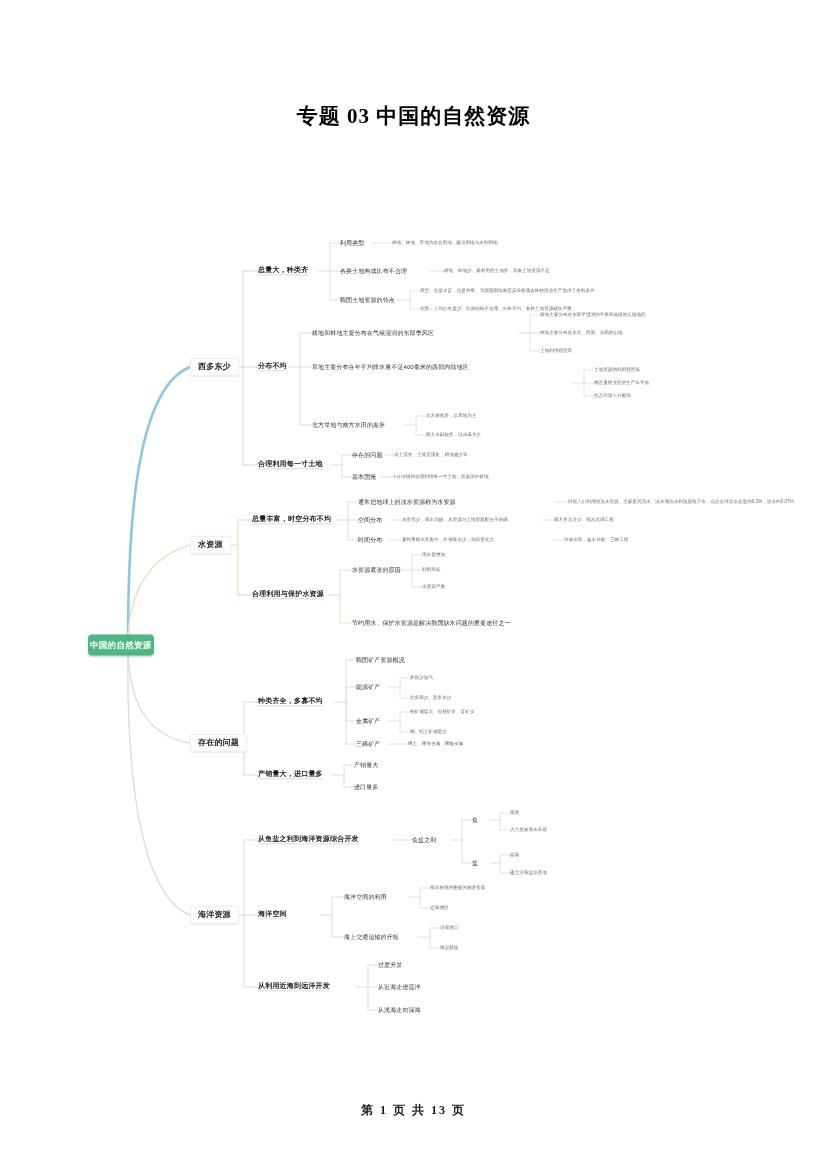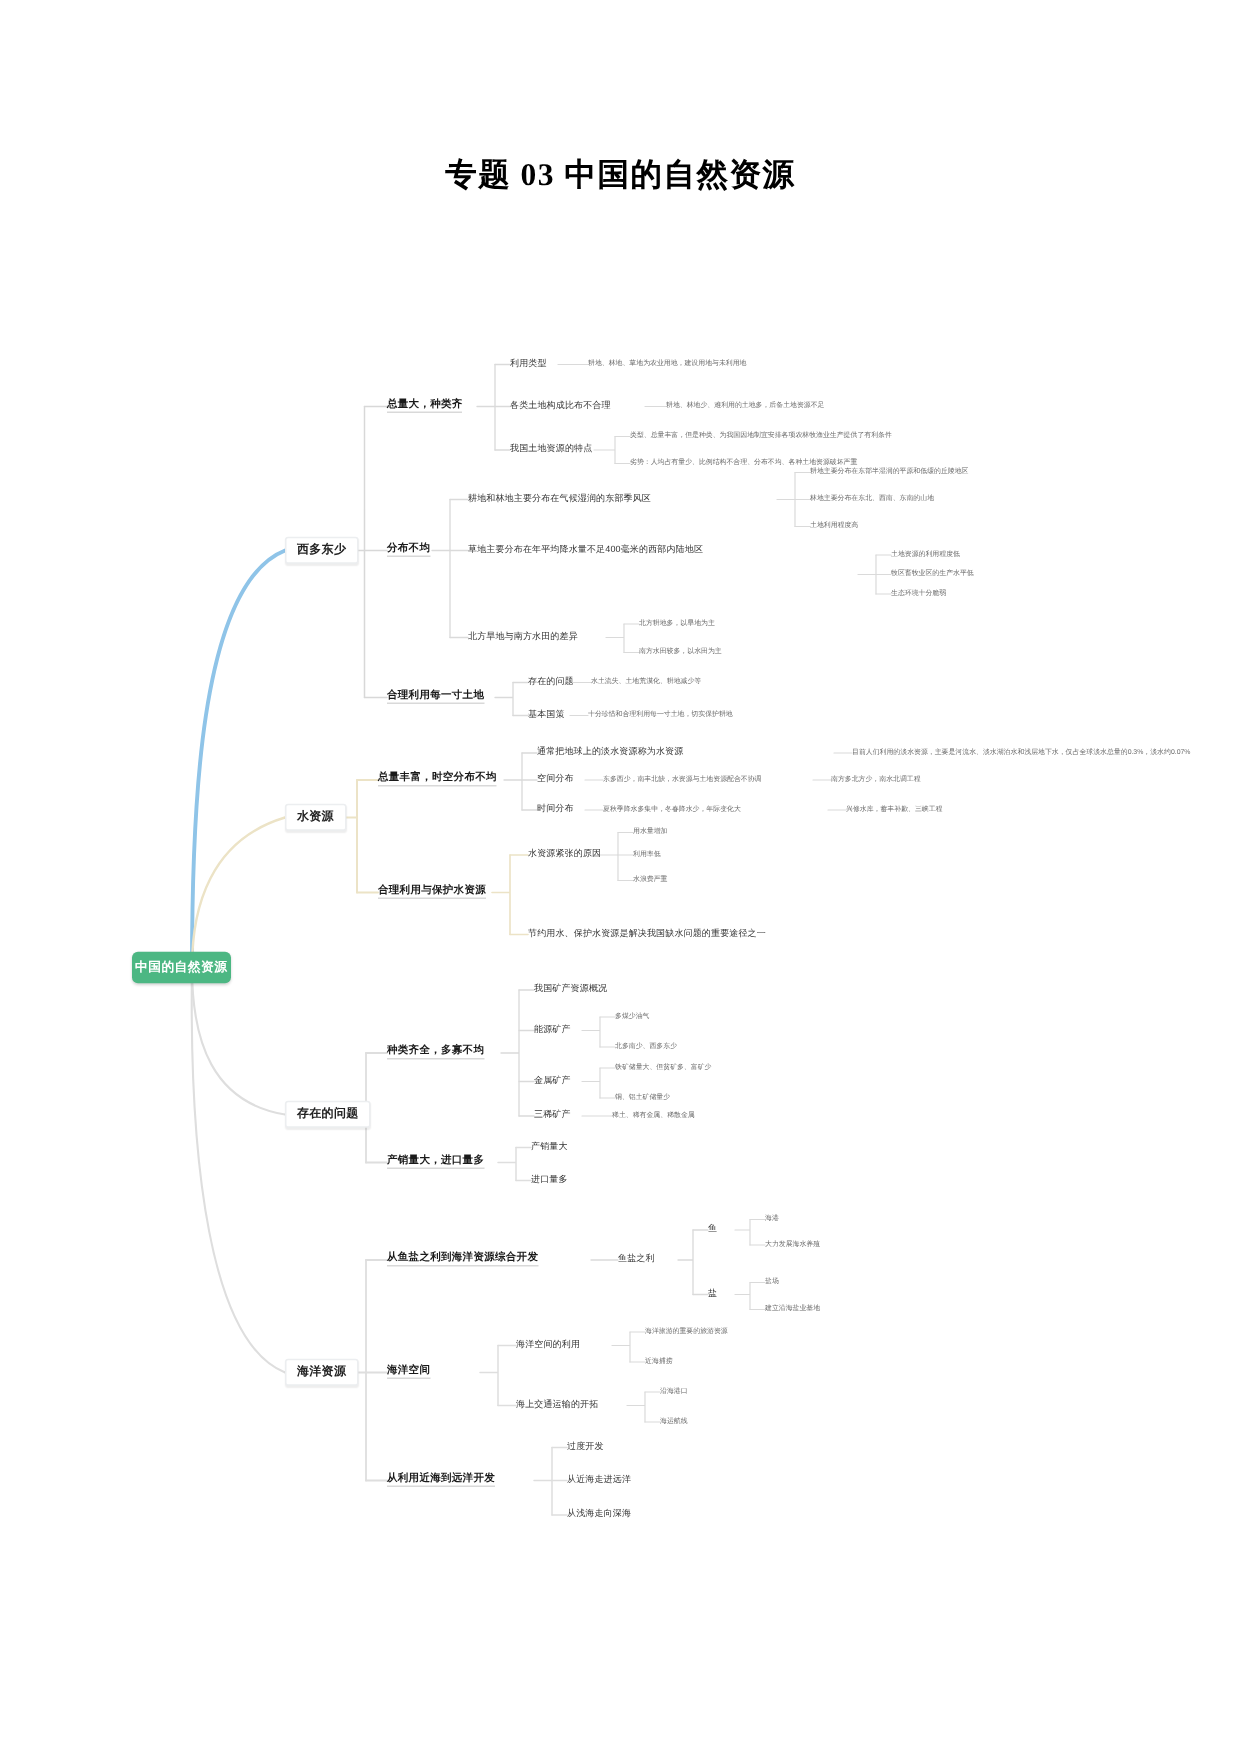--- a/index.html
+++ b/index.html
@@ -333,14 +333,15 @@
     <div class="node n-l3" style="left:344px; top:722px;">海上交通运输的开拓</div>
     <div class="node n-l4" style="left:440px; top:713px;">沿海港口</div>
     <div class="node n-l4" style="left:440px; top:733px;">海运航线</div>
 
     <div class="node n-l2" style="left:258px; top:772px;">从利用近海到远洋开发</div>
     <div class="node n-l3" style="left:378px; top:750px;">过度开发</div>
     <div class="node n-l3" style="left:378px; top:772px;">从近海走进远洋</div>
     <div class="node n-l3" style="left:378px; top:795px;">从浅海走向深海</div>
   </div>
 
+  <div id="footer">第 1 页 共 13 页</div>
 
 </div>
 
 </body></html>

